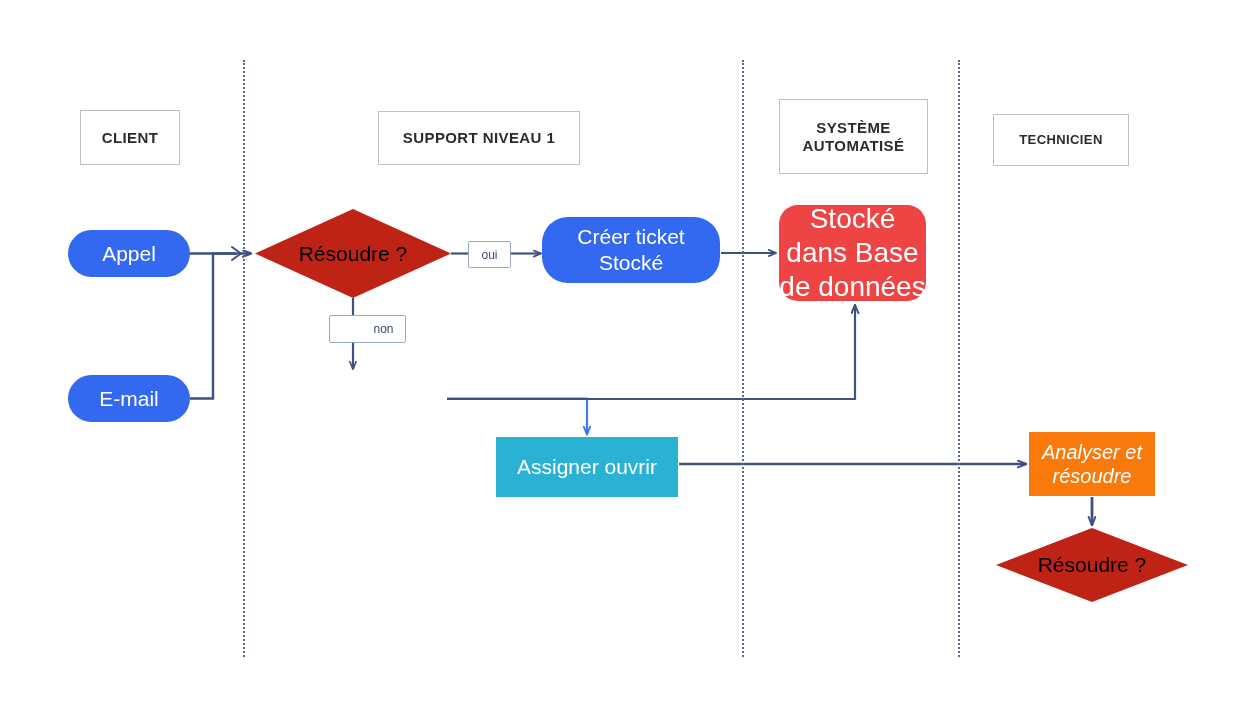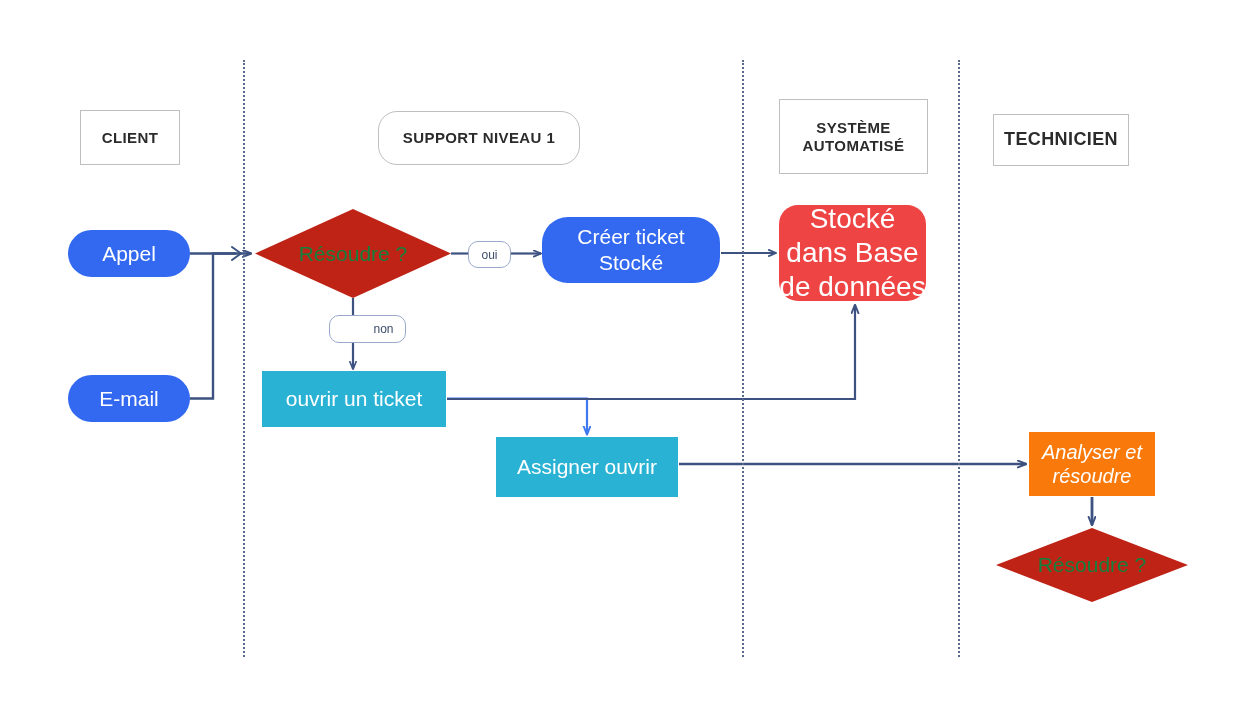--- a/index.html
+++ b/index.html
@@ -19,24 +19,24 @@
         text-align:center;color:#ffffff;line-height:1.22;}
 
   .pill{border-radius:26px;background:#3269f0;font-size:21px;}
   .rect-cyan{background:#29b2d4;font-size:21px;}
   .rect-navy{background:#ef4444;border-radius:19px;font-size:28px;}
   .rect-orange{background:#f97a0b;font-size:20px;font-style:italic;}
 
   .diamond{position:absolute;display:flex;align-items:center;justify-content:center;}
   .diamond .dshape{position:absolute;left:0;top:0;width:100%;height:100%;
       background:#be2316;clip-path:polygon(50% 0,100% 50%,50% 100%,0 50%);}
-  .diamond .dtext{position:relative;color:#15803d;font-size:21px;z-index:2;}
+  .diamond .dtext{position:relative;color:#000000;font-size:21px;z-index:2;}
 
   .edge-label{position:absolute;background:#ffffff;border:1px solid #9aa9c9;
-    border-radius:10px;color:#3d4d6b;font-size:12px;display:flex;
+    border-radius:2px;color:#3d4d6b;font-size:12px;display:flex;
     align-items:center;justify-content:center;z-index:5;}
 </style>
 </head>
 <body>
 
 <div id="stage">
 
   <svg id="wires" viewBox="0 0 1250 723" xmlns="http://www.w3.org/2000/svg">
     <defs>
       <marker id="ar-dark" markerWidth="10" markerHeight="10" refX="8.6" refY="4" orient="auto" markerUnits="userSpaceOnUse">
@@ -74,27 +74,27 @@
     <path d="M1092,497 L1092,525" fill="none" stroke="#3d5280" stroke-width="2.8" marker-end="url(#ar-dark)"></path>
   </svg>
 
   <div class="lane-div" style="left:243px;top:60px;height:597px;"></div>
   <div class="lane-div" style="left:742px;top:60px;height:597px;"></div>
   <div class="lane-div" style="left:958px;top:60px;height:597px;"></div>
 
   <div class="lane-head" style="left:80px;top:110px;width:98px;height:53px;font-size:15px;">
     <span>CLIENT</span>
   </div>
-  <div class="lane-head" style="left:378px;top:111px;width:200px;height:52px;font-size:15px;border-radius:19px;">
+  <div class="lane-head" style="left:378px;top:111px;width:200px;height:52px;font-size:15px;">
     <span>SUPPORT NIVEAU 1</span>
   </div>
   <div class="lane-head" style="left:779px;top:99px;width:149px;height:75px;font-size:15px;padding:0 20px;box-sizing:border-box;">
     <span>SYSTÈME AUTOMATISÉ</span>
   </div>
-  <div class="lane-head" style="left:993px;top:114px;width:134px;height:50px;font-size:18px;">
+  <div class="lane-head" style="left:993px;top:114px;width:134px;height:50px;font-size:13px;">
     <span>TECHNICIEN</span>
   </div>
 
   <div class="node pill" style="left:68px;top:230px;width:122px;height:47px;">
     <span>Appel</span>
   </div>
 
   <div class="node pill" style="left:68px;top:375px;width:122px;height:47px;">
     <span>E-mail</span>
   </div>
@@ -102,23 +102,20 @@
   <div class="diamond" style="left:255px;top:209px;width:196px;height:89px;">
     <span class="dshape"></span>
     <span class="dtext">Résoudre ?</span>
   </div>
 
   <div class="node pill" style="left:542px;top:217px;width:178px;height:66px;white-space:pre-line;">
     <span>Créer ticket
 Stocké</span>
   </div>
 
-  <div class="node rect-cyan" style="left:262px;top:371px;width:184px;height:56px;">
-    <span>ouvrir un ticket</span>
-  </div>
 
   <div class="node rect-cyan" style="left:496px;top:437px;width:182px;height:60px;">
     <span>Assigner ouvrir</span>
   </div>
 
   <div class="node rect-navy" style="left:779px;top:205px;width:147px;height:96px;white-space:pre-line;">
     <span>Stocké
 dans Base
 de données</span>
   </div>

